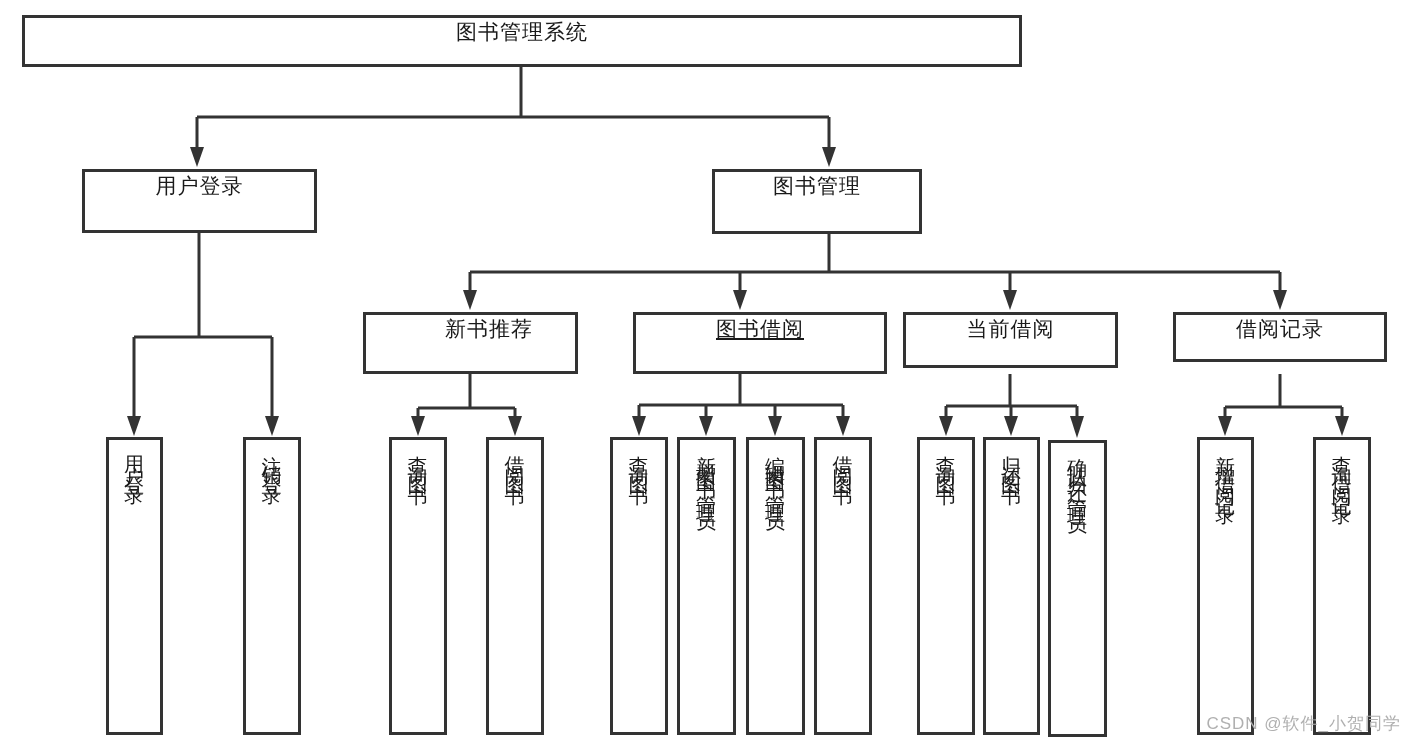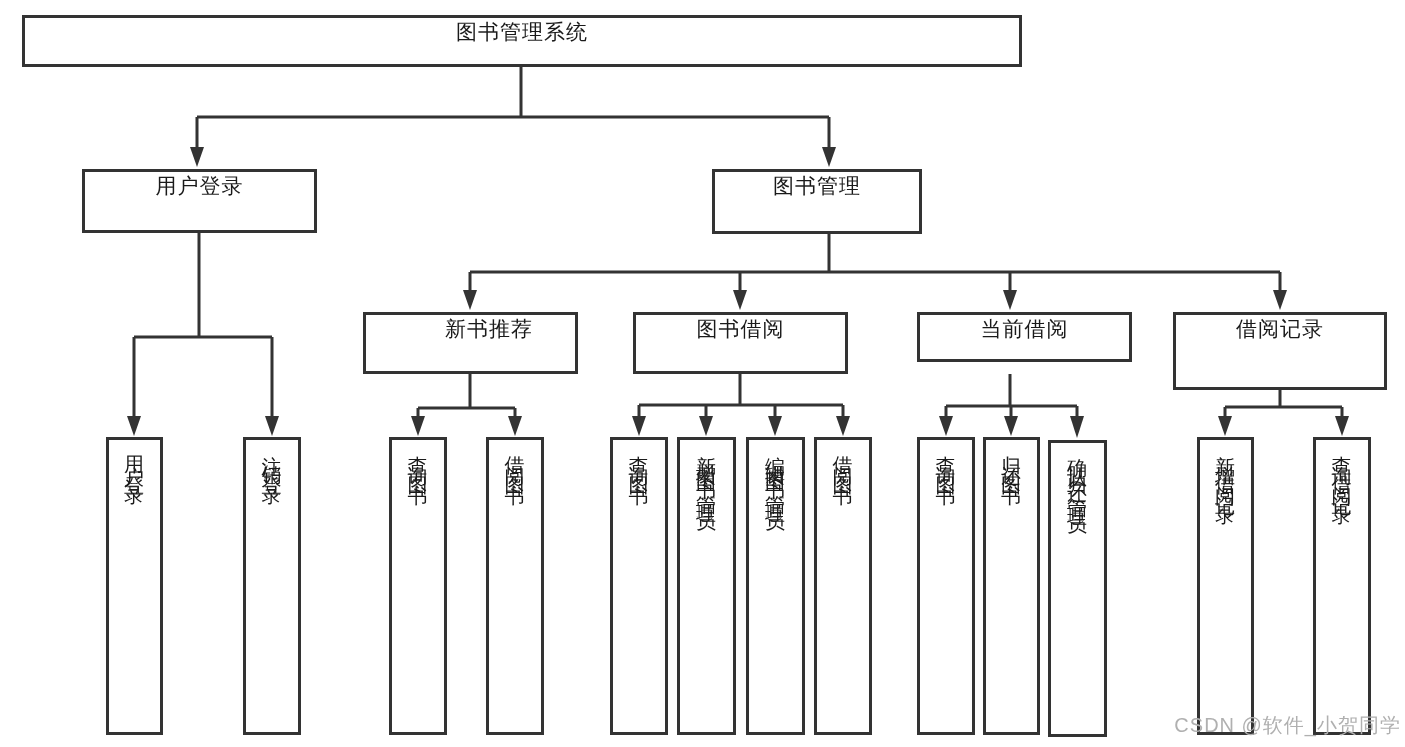--- a/index.html
+++ b/index.html
@@ -57,21 +57,21 @@
     text-orientation: mixed;
     font-size: 20px;
     letter-spacing: 10px;
     color: var(--text);
     line-height: 1;
   }
   .watermark {
     position: absolute;
     right: 4px;
     top: 712px;
-    font-size: 20px;
+    font-size: 17px;
     color: var(--watermark);
     letter-spacing: 1px;
     white-space: nowrap;
     z-index: 5;
   }
 </style>
 </head>
 <body>
 
 <div class="canvas">
@@ -133,27 +133,27 @@
   <div class="box" style="left:82px; top:169px; width:235px; height:64px;">
     <span class="hlabel">用户登录</span>
   </div>
   <div class="box" style="left:712px; top:169px; width:210px; height:65px;">
     <span class="hlabel">图书管理</span>
   </div>
 
   <div class="box" style="left:363px; top:312px; width:215px; height:62px;padding-left:37px;">
     <span class="hlabel">新书推荐</span>
   </div>
-  <div class="box" style="left:633px; top:312px; width:215px; height:62px;">
+  <div class="box" style="left:633px; top:312px; width:254px; height:62px;text-decoration:underline;">
     <span class="hlabel">图书借阅</span>
   </div>
-  <div class="box" style="left:903px; top:312px; width:215px; height:50px;margin-left:14px;">
+  <div class="box" style="left:903px; top:312px; width:215px; height:56px;">
     <span class="hlabel">当前借阅</span>
   </div>
-  <div class="box" style="left:1173px; top:312px; width:214px; height:78px;">
+  <div class="box" style="left:1173px; top:312px; width:214px; height:50px;">
     <span class="hlabel">借阅记录</span>
   </div>
 
   <div class="box" style="left:106px; top:437px; width:57px; height:298px;">
     <span class="vtext">用户登录</span>
   </div>
   <div class="box" style="left:243px; top:437px; width:58px; height:298px;">
     <span class="vtext">注销登录</span>
   </div>
 

